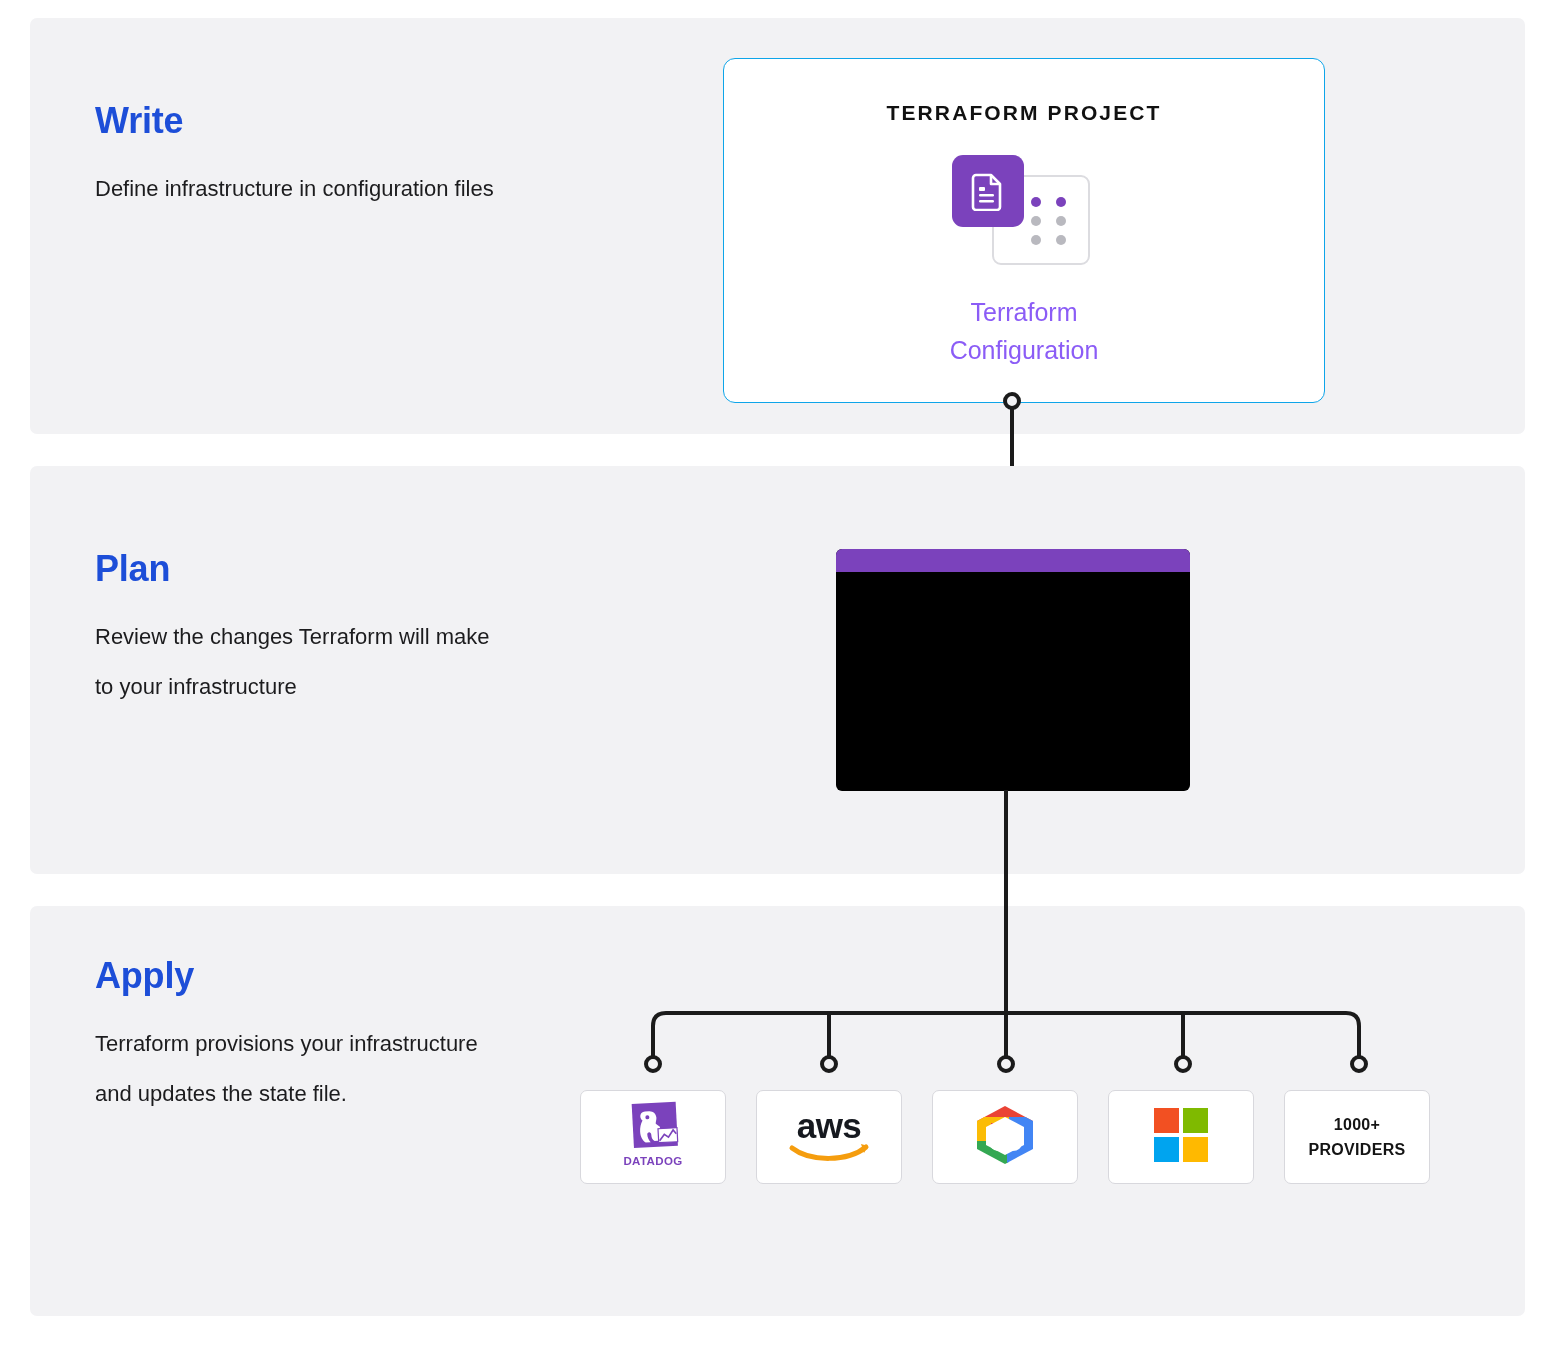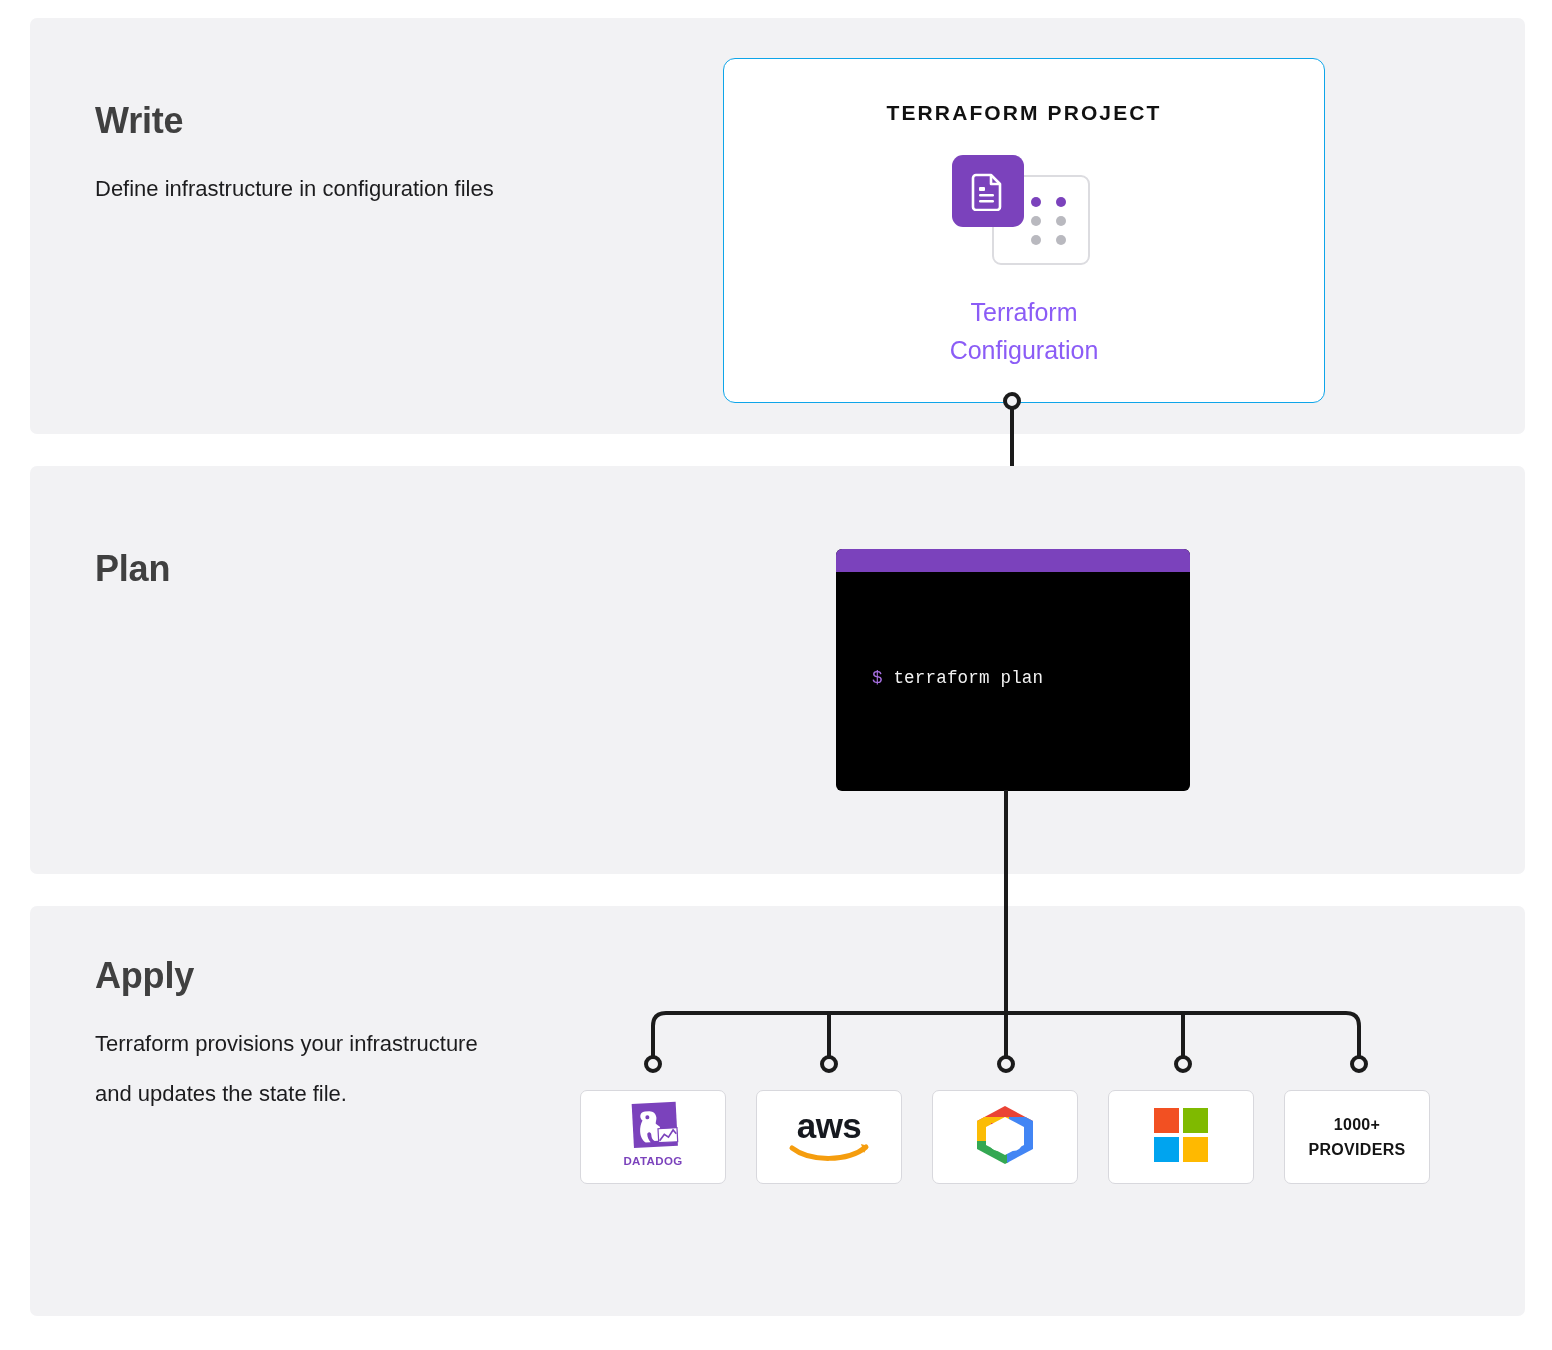--- a/index.html
+++ b/index.html
@@ -21,21 +21,21 @@
   }
   #panel-write { top: 18px;   height: 416px; }
   #panel-plan  { top: 466px;  height: 408px; }
   #panel-apply { top: 906px;  height: 410px; }
 
   
   .step-text { position: absolute; left: 95px; width: 400px; }
   .step-title {
     font-size: 36px;
     font-weight: 700;
-    color: #404040;
+    color: #1d4ed8;
     letter-spacing: -0.2px;
     margin-bottom: 22px;
   }
   .step-desc {
     font-size: 22px;
     line-height: 50px;
     color: #1c1c1e;
     font-weight: 400;
   }
   #text-write { top: 100px; }
@@ -197,26 +197,26 @@
       <circle cx="37" cy="16" r="7" fill="#f2f2f4" stroke="#1b1b1b" stroke-width="4"></circle>
       <line x1="37" y1="23" x2="37" y2="130" stroke="#1b1b1b" stroke-width="4"></line>
       <path d="M24 127 L37 150 L50 127 Z" fill="#1b1b1b"></path>
     </svg>
   </div>
 
   <div class="panel" id="panel-plan"></div>
 
   <div class="step-text" id="text-plan" style="top:548px">
     <div class="step-title">Plan</div>
+    <div class="step-desc">Review the changes Terraform will make to your infrastructure</div>
   </div>
 
   <div id="terminal">
     <div id="terminal-bar"></div>
     <div id="terminal-body">
-      <div class="tline"><span class="prompt">$</span> <span>terraform plan</span></div>
       <div class="tgap"></div>
       
       
       
       
     </div>
   </div>
 
   <div class="panel" id="panel-apply"></div>
 

